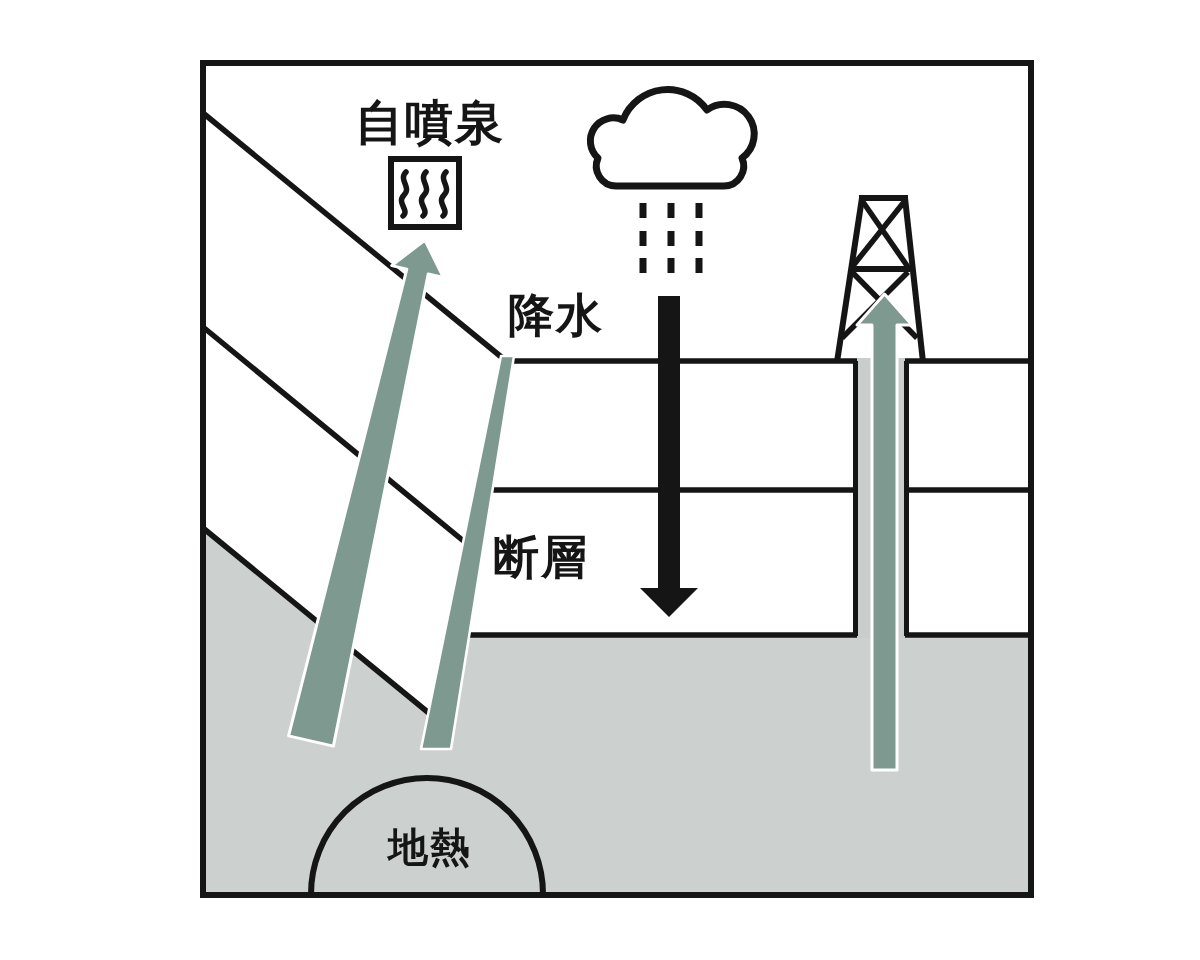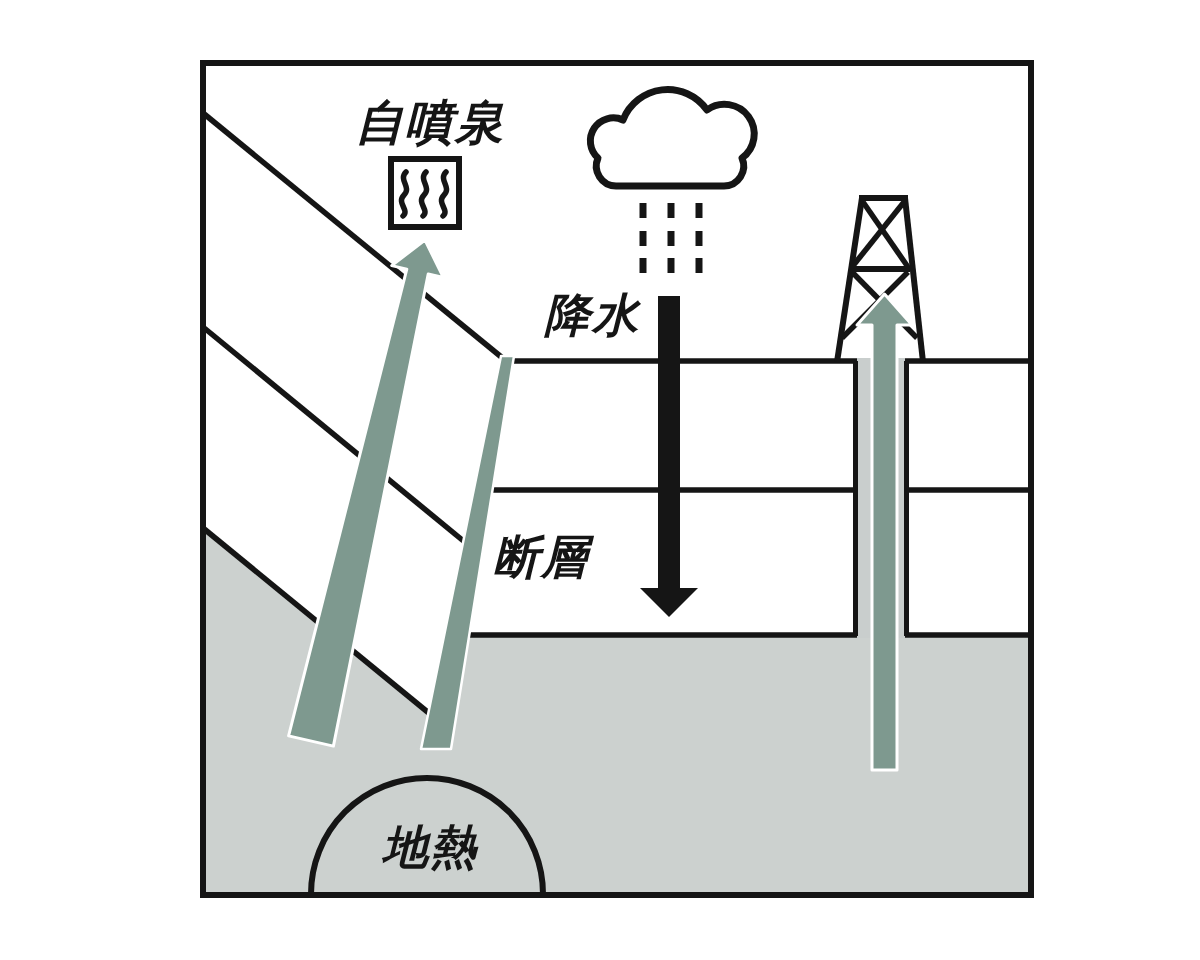--- a/index.html
+++ b/index.html
@@ -1,28 +1,28 @@
 <!DOCTYPE html>
 <html style="--accent-green: #7e998f; --bedrock-gray: #ccd1cf; --casing-gray: #c9cecd; --line-black: #151515; --background: #ffffff;"><head>
 <meta charset="utf-8">
 <style>
   html,body{margin:0;padding:0;background:#fff;}
   .stage{
     position:relative;width:1049px;height:960px;background:var(--background,#fff);
-    font-family:"DejaVu Sans","Liberation Sans",sans-serif;overflow:hidden;font-style:italic;
+    font-family:"DejaVu Sans","Liberation Sans",sans-serif;overflow:hidden;
   }
   .stage svg{position:absolute;left:0;top:0;}
   .diagram-label{
     position:absolute;transform:translate(-50%,-50%);
     font-weight:700;color:var(--line-black,#151515);
     letter-spacing:2px;white-space:nowrap;line-height:1;
   }
   .fs48{font-size:48px;}
   .fs46{font-size:46px;}
-  .fs50{font-size:46px;}
+  .fs50{font-size:40px;}
 </style>
 </head>
 <body>
 
 <div class="stage">
 
   <svg width="1200" height="960" viewBox="0 0 1200 960">
 
     <rect x="203" y="63" width="828" height="832" fill="#ffffff"></rect>
 
@@ -95,16 +95,16 @@
         <path d="M 406 172 C 398 180, 412 187, 404 195 C 396 203, 410 210, 403 216"></path>
         <path d="M 426 172 C 418 180, 432 187, 424 195 C 416 203, 430 210, 423 216"></path>
         <path d="M 446 172 C 438 180, 452 187, 444 195 C 436 203, 450 210, 443 216"></path>
       </g>
     </g>
 
     <rect x="203" y="63" width="828" height="832" fill="none" stroke="var(--line-black)" stroke-width="6"></rect>
   </svg>
 
   <div class="diagram-label fs48" style="left:430px;top:122px;">自噴泉</div>
-  <div class="diagram-label fs46" style="left:592px;top:315px;">降水</div>
+  <div class="diagram-label fs46" style="left:556px;top:315px;">降水</div>
   <div class="diagram-label fs46" style="left:541px;top:557px;text-align:right;">断層</div>
   <div class="diagram-label fs50" style="left:430px;top:847px;">地熱</div>
 </div>
 
 </body></html>

